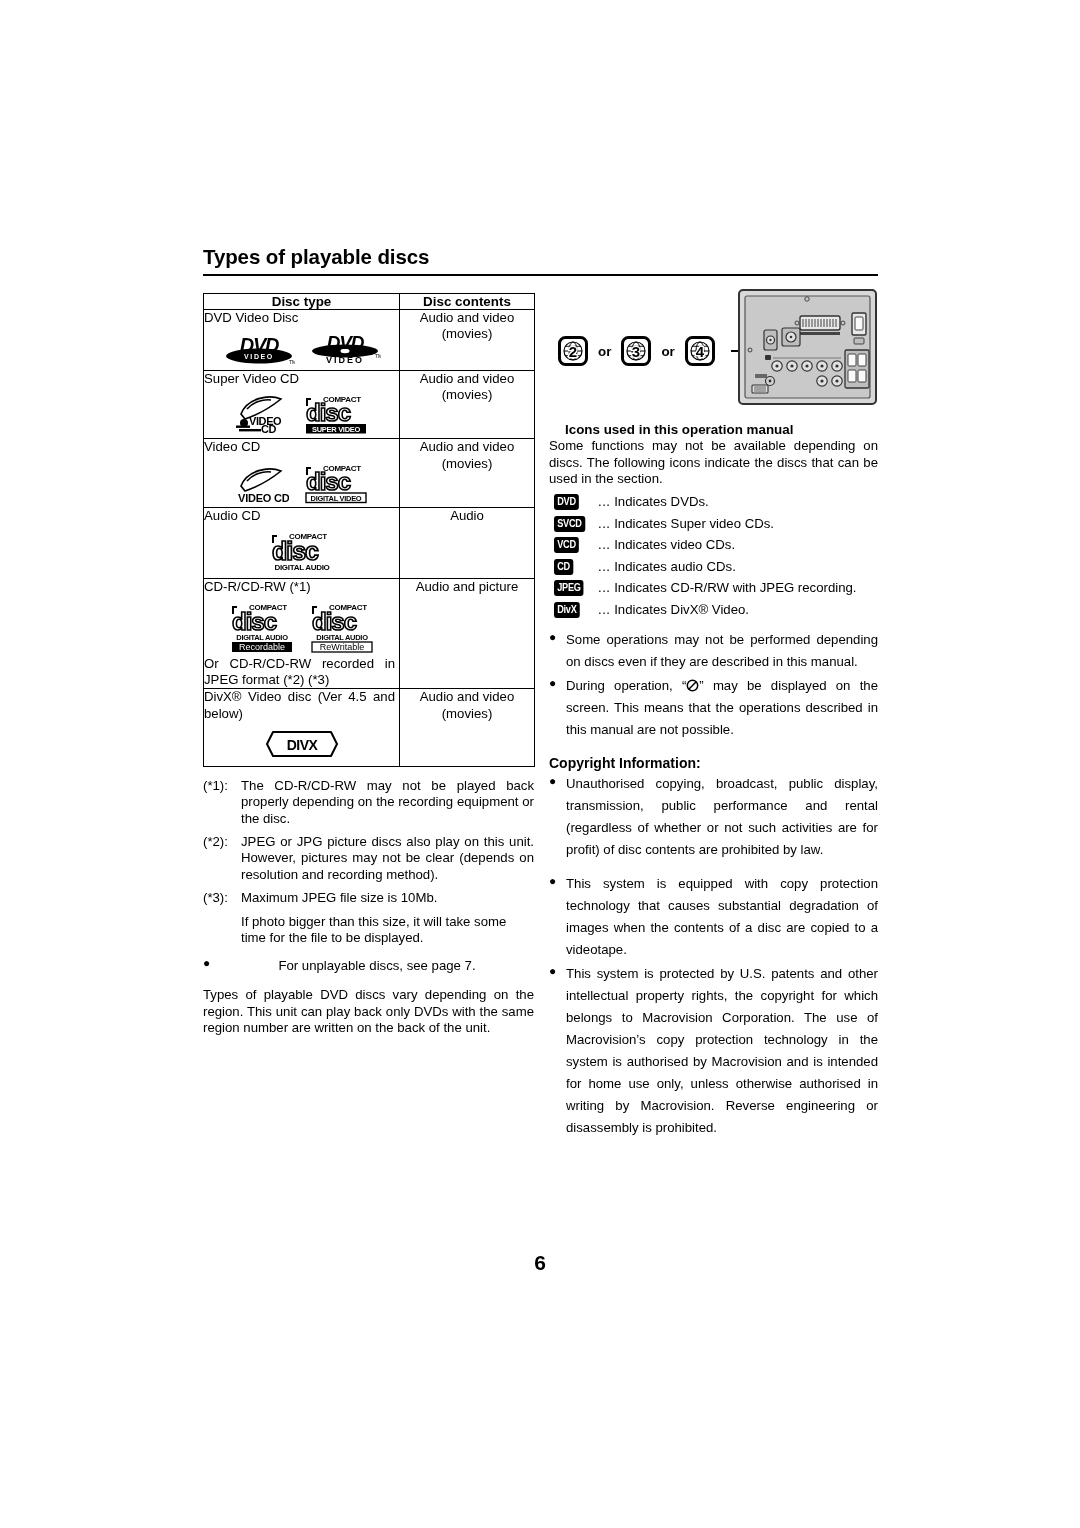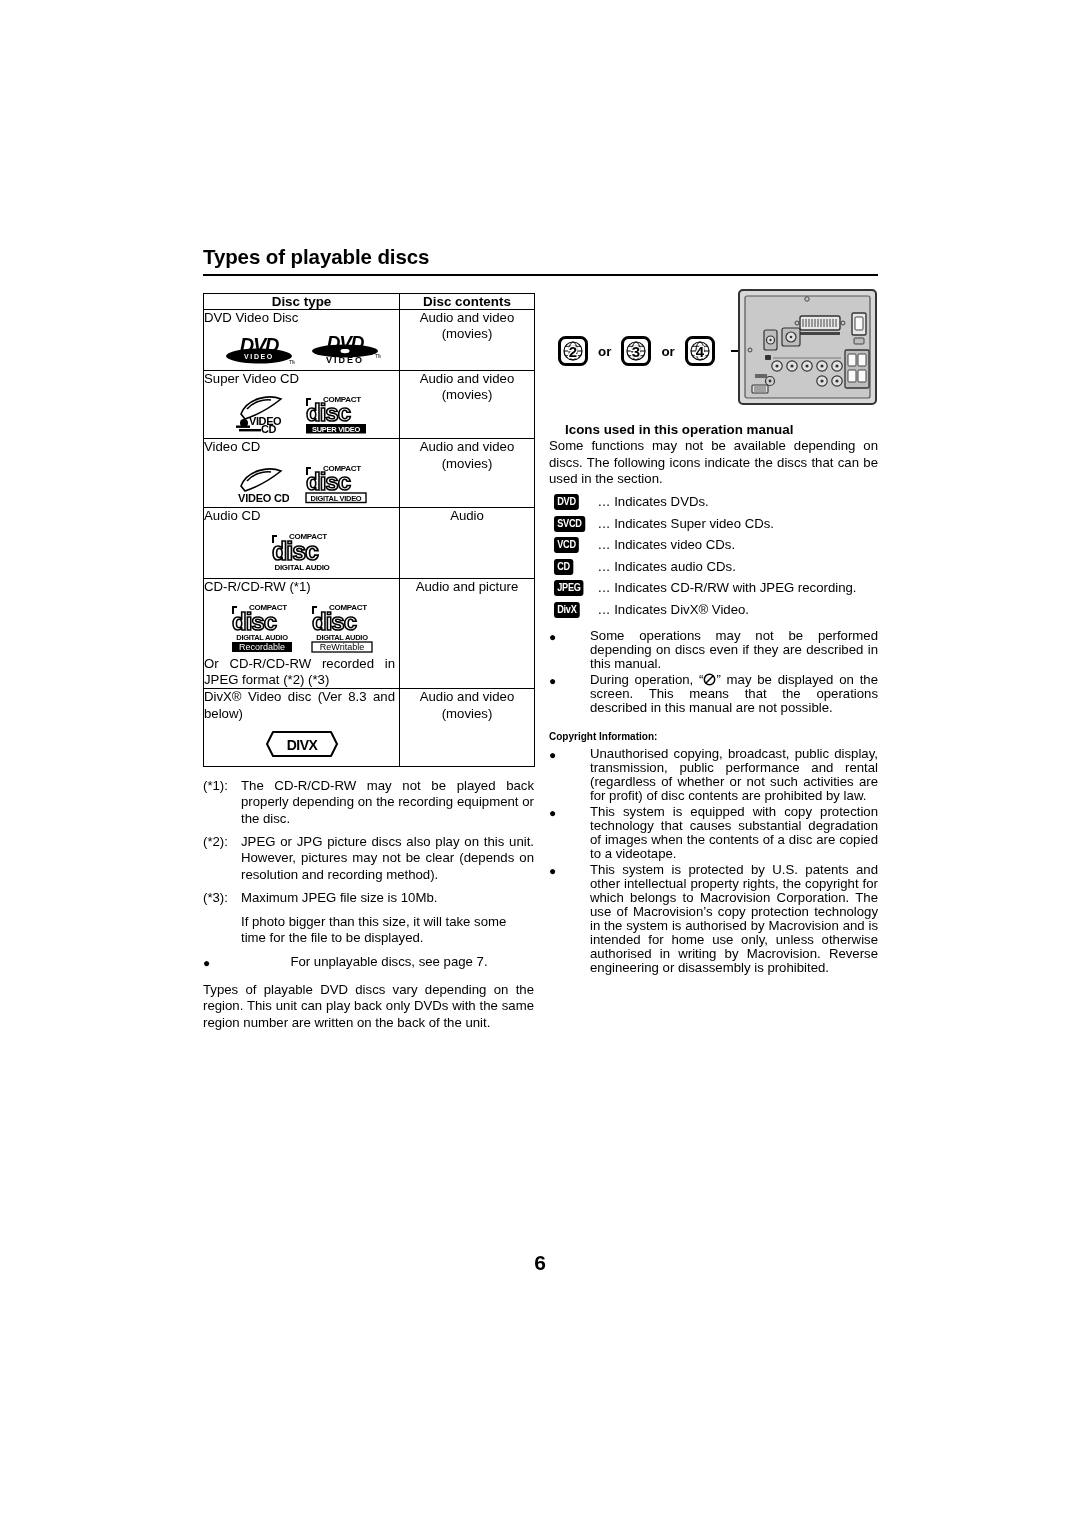--- a/index.html
+++ b/index.html
@@ -143,23 +143,22 @@
   .foot-body.nojust { text-align: left; }
   .foot-sub {
     margin-left: 38px;
     font-size: 13.2px;
     line-height: 16.4px;
     text-align: left;
   }
   .bullet-line {
     display: flex;
     font-size: 13.2px;
-    line-height: 14px;
+    line-height: 22px;
     margin-top: 9px;
-    gap: 24px;
   }
   .bullet-dot {
     flex: 0 0 auto;
     width: 17px;
     font-size: 12px;
     line-height: 16.4px;
   }
   .bullet-dot::before { content: "\25CF"; }
   .bullet-body { flex: 1 1 auto; text-align: justify; }
   .bullet-body.nojust { text-align: center; }
@@ -240,21 +239,21 @@
     font-size: 13.2px;
     line-height: 16.4px;
     padding-left: 6px;
   }
   .legend-text .dots { letter-spacing: 0.5px; }
 
   .right-bullets { margin-top: 8px; }
   .right-bullets .bullet-line { margin-top: 0; margin-bottom: 2px; }
 
   .copy-title {
-    font-size: 10px;
+    font-size: 14px;
     font-weight: bold;
     margin-top: 14px;
     line-height: 16.4px;
   }
 
   .noentry {
     display: inline-block;
     vertical-align: -2px;
     width: 13px;
     height: 13px;
@@ -421,21 +420,21 @@
               </svg>
             </span>
           </div>
           <span class="cell-label just">Or CD-R/CD-RW recorded in JPEG format (*2) (*3)</span>
         </td>
         <td class="tcell-right">Audio and picture</td>
       </tr>
 
       <tr>
         <td class="tcell-left">
-          <span class="cell-label just">DivX® Video disc (Ver 8.3 and below)</span>
+          <span class="cell-label just">DivX® Video disc (Ver 4.5 and below)</span>
           <div class="logo-row pad-b">
             <span class="divx-logo">
               <svg width="78" height="32" viewBox="0 0 78 32">
                 <path d="M10 4 L68 4 L74 16 L68 28 L10 28 L4 16 Z" fill="none" stroke="#000" stroke-width="2" stroke-linejoin="round"></path>
                 <text x="39" y="22" text-anchor="middle" font-family="Liberation Sans, sans-serif" font-size="14" font-weight="bold" fill="#000" letter-spacing="-0.6">DIVX</text>
               </svg>
             </span>
           </div>
         </td>
         <td class="tcell-right">Audio and video (movies)</td>
@@ -642,21 +641,21 @@
               </svg></span><span>” may be displayed on the screen. This means that the operations described in this manual are not possible.</span></span>
       </div>
     </div>
 
     <div class="copy-title">Copyright Information:</div>
     <div>
       <div class="bullet-line" style="margin-top:2px;">
         <span class="bullet-dot"></span>
         <span class="bullet-body">Unauthorised copying, broadcast, public display, transmission, public performance and rental (regardless of whether or not such activities are for profit) of disc contents are prohibited by law.</span>
       </div>
-      <div class="bullet-line" style="margin-top:2px;justify-content:flex-end;">
+      <div class="bullet-line" style="margin-top:12px;justify-content:flex-end;">
         <span class="bullet-dot"></span>
         <span class="bullet-body">This system is equipped with copy protection technology that causes substantial degradation of images when the contents of a disc are copied to a videotape.</span>
       </div>
       <div class="bullet-line" style="margin-top:2px;">
         <span class="bullet-dot"></span>
         <span class="bullet-body">This system is protected by U.S. patents and other intellectual property rights, the copyright for which belongs to Macrovision Corporation. The use of Macrovision’s copy protection technology in the system is authorised by Macrovision and is intended for home use only, unless otherwise authorised in writing by Macrovision. Reverse engineering or disassembly is prohibited.</span>
       </div>
     </div>
   </div>
 

